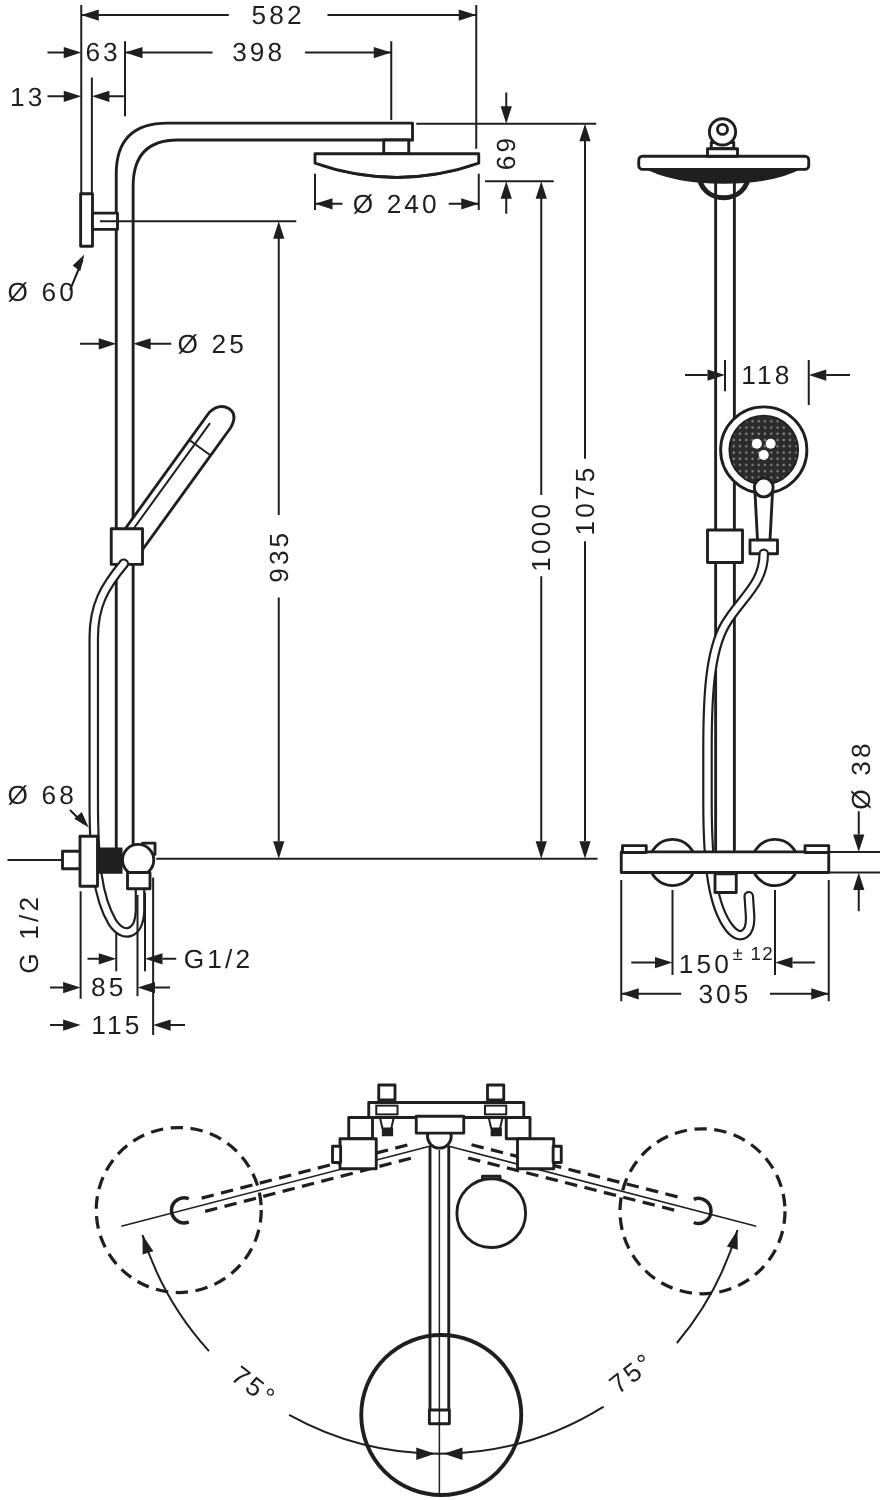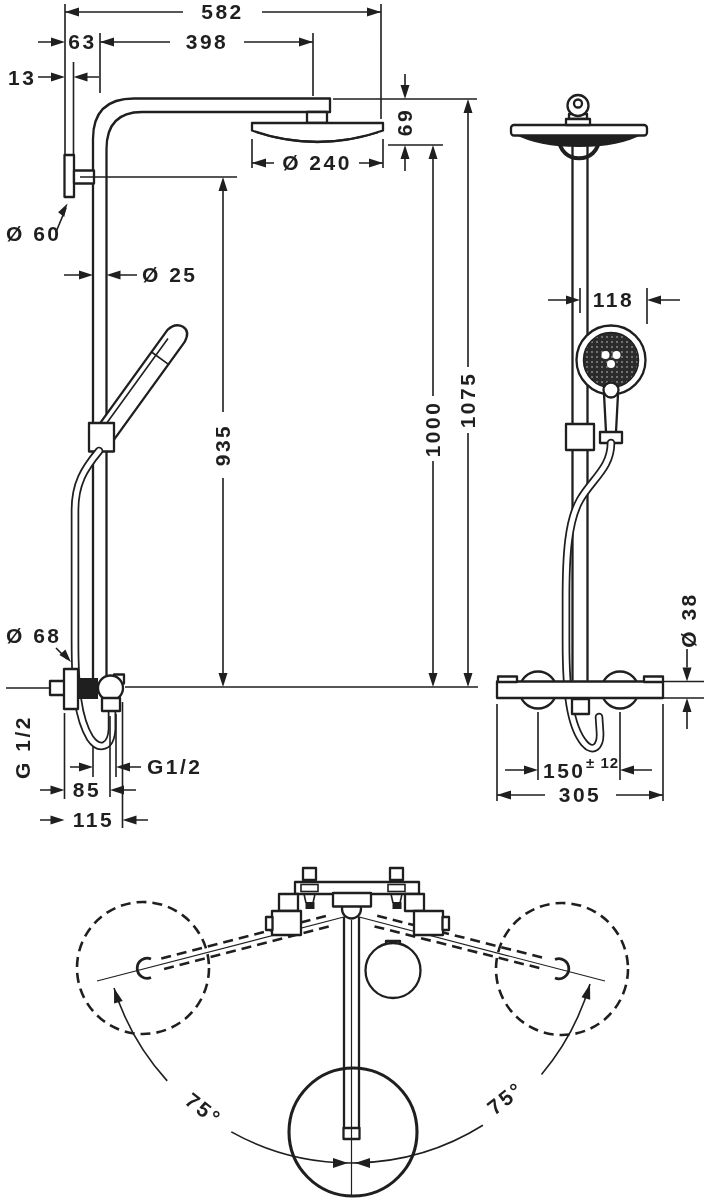--- a/index.html
+++ b/index.html
@@ -1,17 +1,17 @@
 <!DOCTYPE html>
 <html><head>
 <meta charset="utf-8">
 <style>
   html,body{margin:0;padding:0;background:#ffffff;}
   .stage{position:relative;width:716px;height:1200px;background:#ffffff;overflow:hidden;
-         font-family:"Liberation Sans",sans-serif;font-weight:bold;}
+         font-family:"Liberation Sans",sans-serif;}
   svg{display:block;}
   .obj{stroke:#1f1f1f;stroke-width:2.3;fill:none;stroke-linejoin:round;stroke-linecap:round;}
   .objf{stroke:#1f1f1f;stroke-width:2.3;fill:#ffffff;stroke-linejoin:round;}
   .objt{stroke:#1f1f1f;stroke-width:1.6;fill:none;}
   .heavy{stroke:#1f1f1f;stroke-width:3.1;fill:#ffffff;}
   .dark{fill:#1f1f1f;stroke:none;}
   .dimline{stroke:#1f1f1f;stroke-width:1.6;fill:none;}
   .thin{stroke:#1f1f1f;stroke-width:1.2;fill:none;}
   .arrow{fill:#1f1f1f;stroke:none;}
   .dashl{stroke:#1f1f1f;stroke-width:2.6;fill:none;stroke-dasharray:10 6;}

